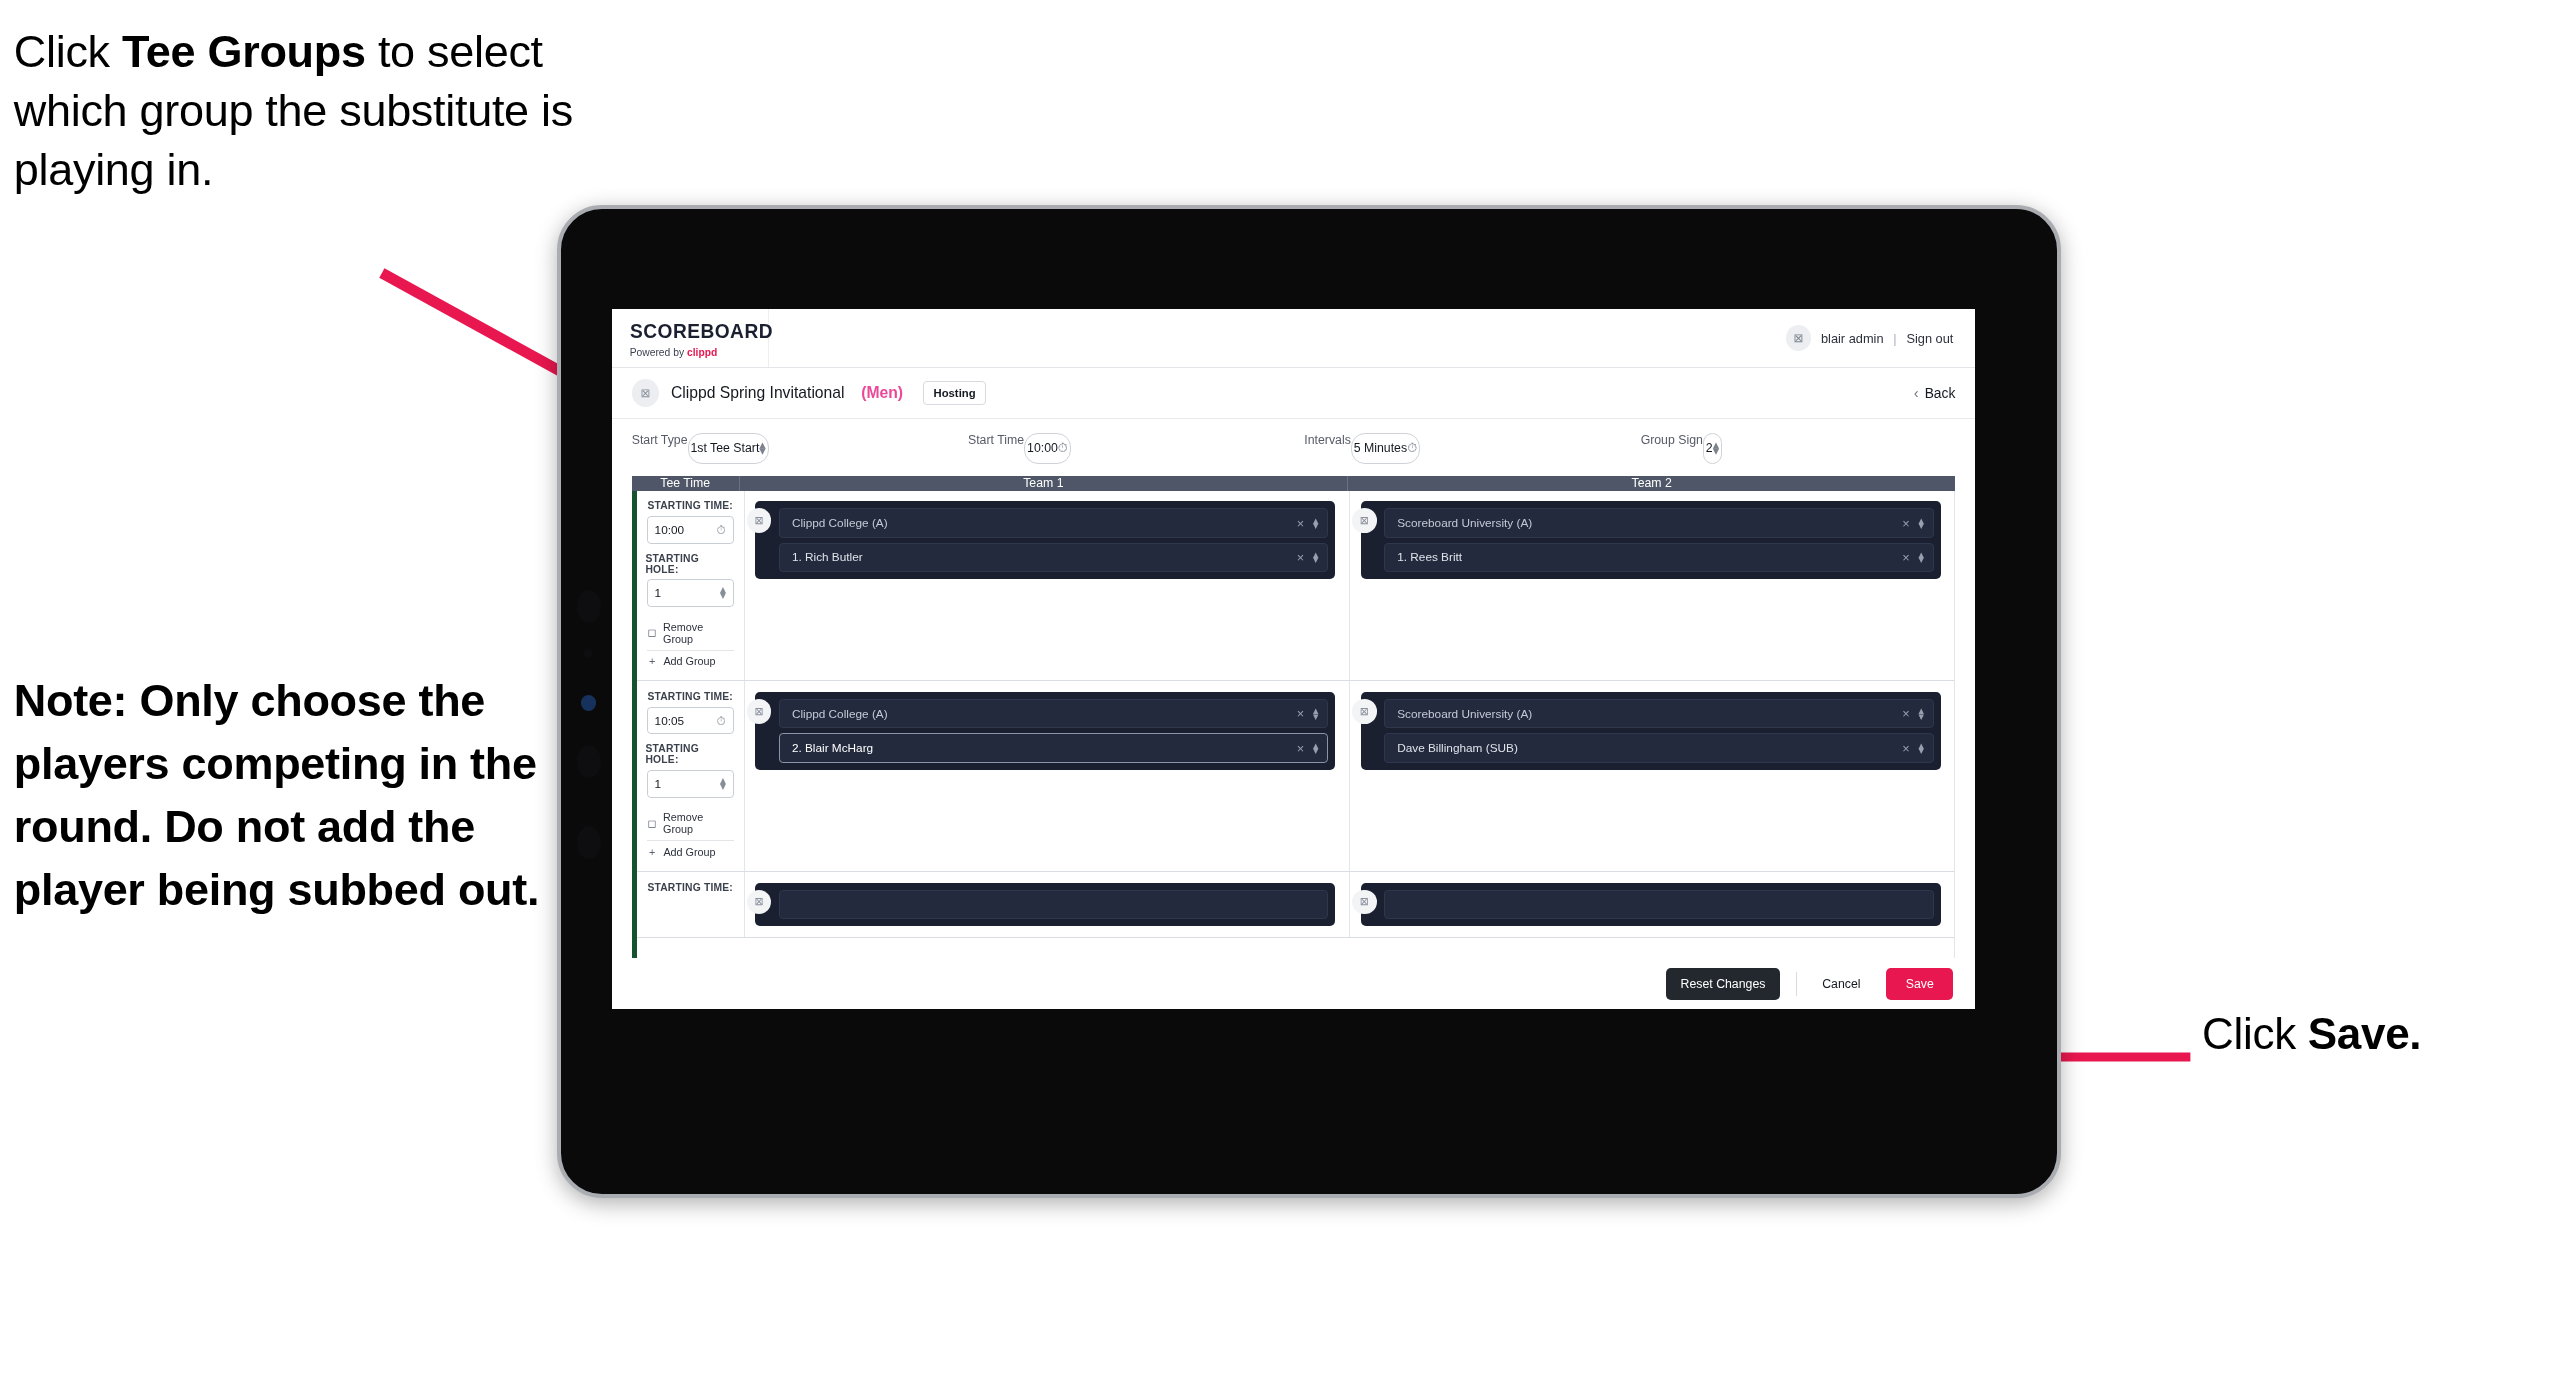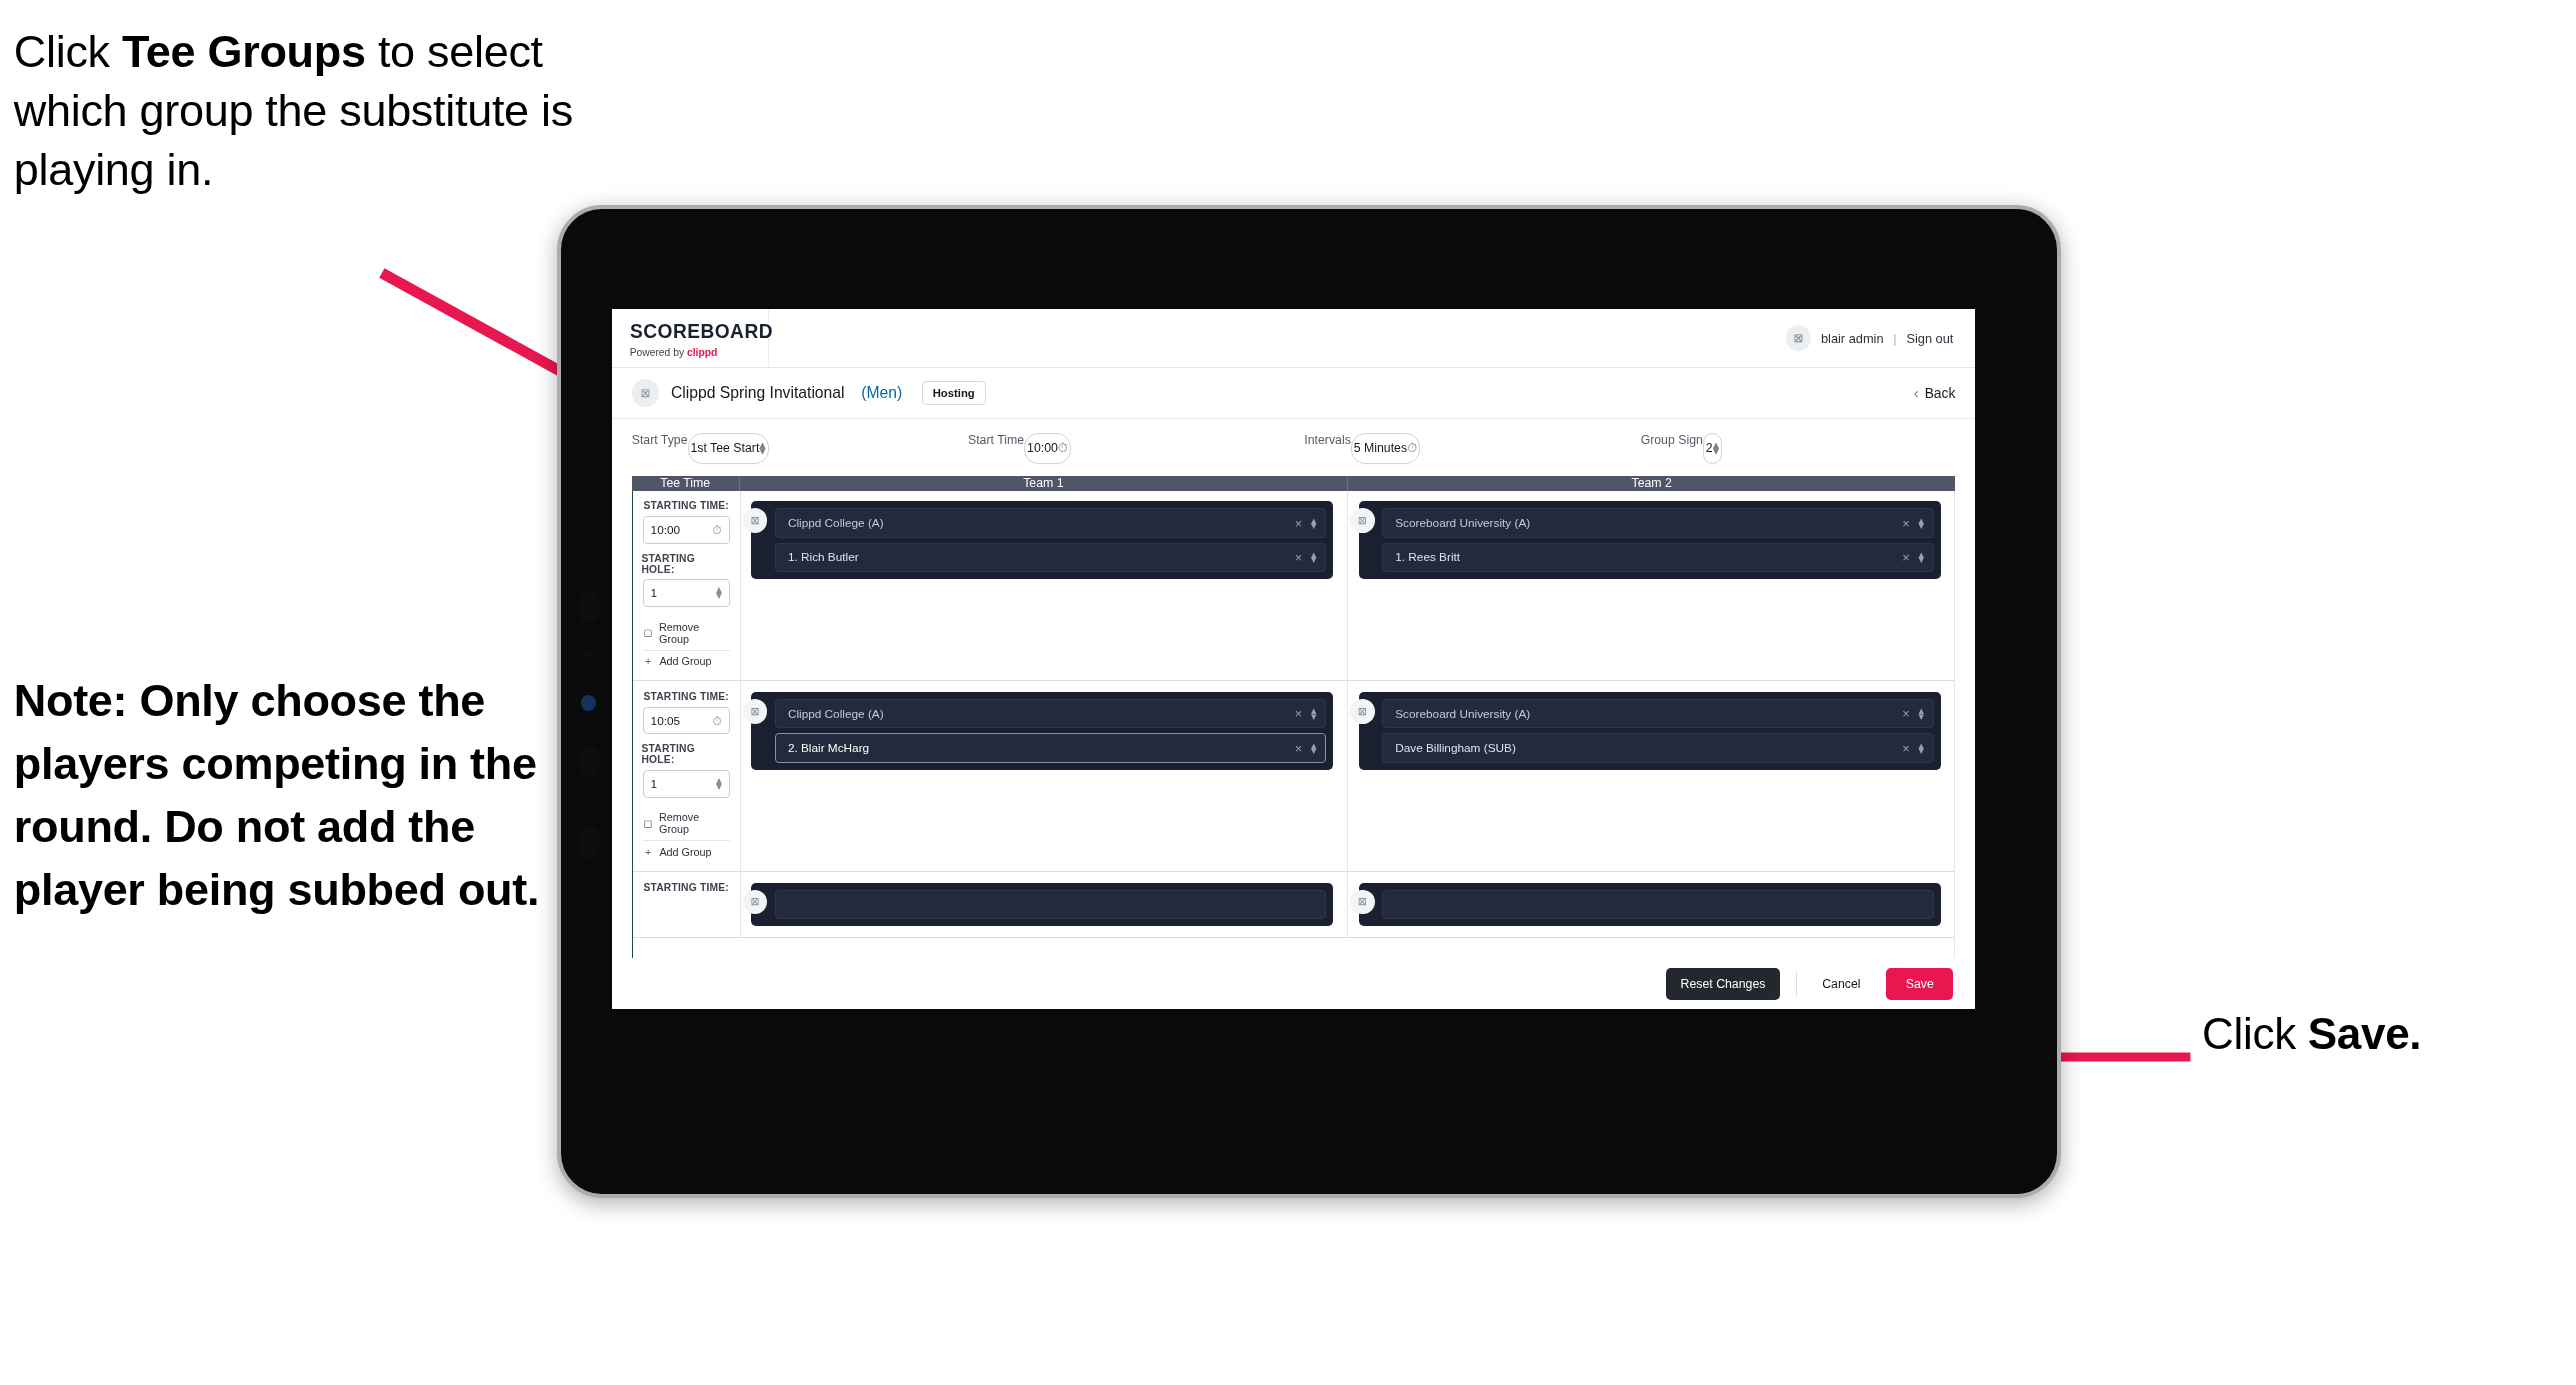--- a/index.html
+++ b/index.html
@@ -152,21 +152,21 @@
     background: #fff;
   }
   #tourn-avatar {
     width: 27.5px; height: 27.5px;
     border-radius: 50%;
     background: #eceef1;
     display: flex; align-items: center; justify-content: center;
     color: #8a909b; font-size: 11.8px;
   }
   #tourn-name { font-size: 15.7px; color: #14181f; font-weight: 400; }
-  #tourn-gender { font-size: 15.7px; color: #0369a1; margin-left: 4.9px; }
+  #tourn-gender { font-size: 15.7px; color: #ec4899; margin-left: 4.9px; font-weight: bold; }
   #hosting-badge {
     border: 1px solid #d6d9dd;
     border-radius: 3.9px;
     padding: 4.9px 9.8px;
     font-size: 11.3px;
     font-weight: 700;
     color: #14181f;
     margin-left: 7.9px;
   }
   #back-btn {
@@ -227,21 +227,21 @@
     justify-content: center;
   }
   .th.tee   { width: 108px; border-right: 1px solid #6a7184; }
   .th.team  { flex: 1; border-right: 1px solid #6a7184; }
   .th.team:last-child { border-right: none; }
 
   #table-body {
     flex: 1;
     overflow: hidden;
     margin: 0 19.7px;
-    border-left: 1px solid #14532d;
+    border-left: 5px solid #14532d;
     border-right: 1px solid #e3e5e8;
     background: #fff;
   }
   .group-row {
     display: flex;
     border-bottom: 1px solid #d9dce0;
     min-height: 147px;
   }
   .tee-cell {
     width: 108px;

